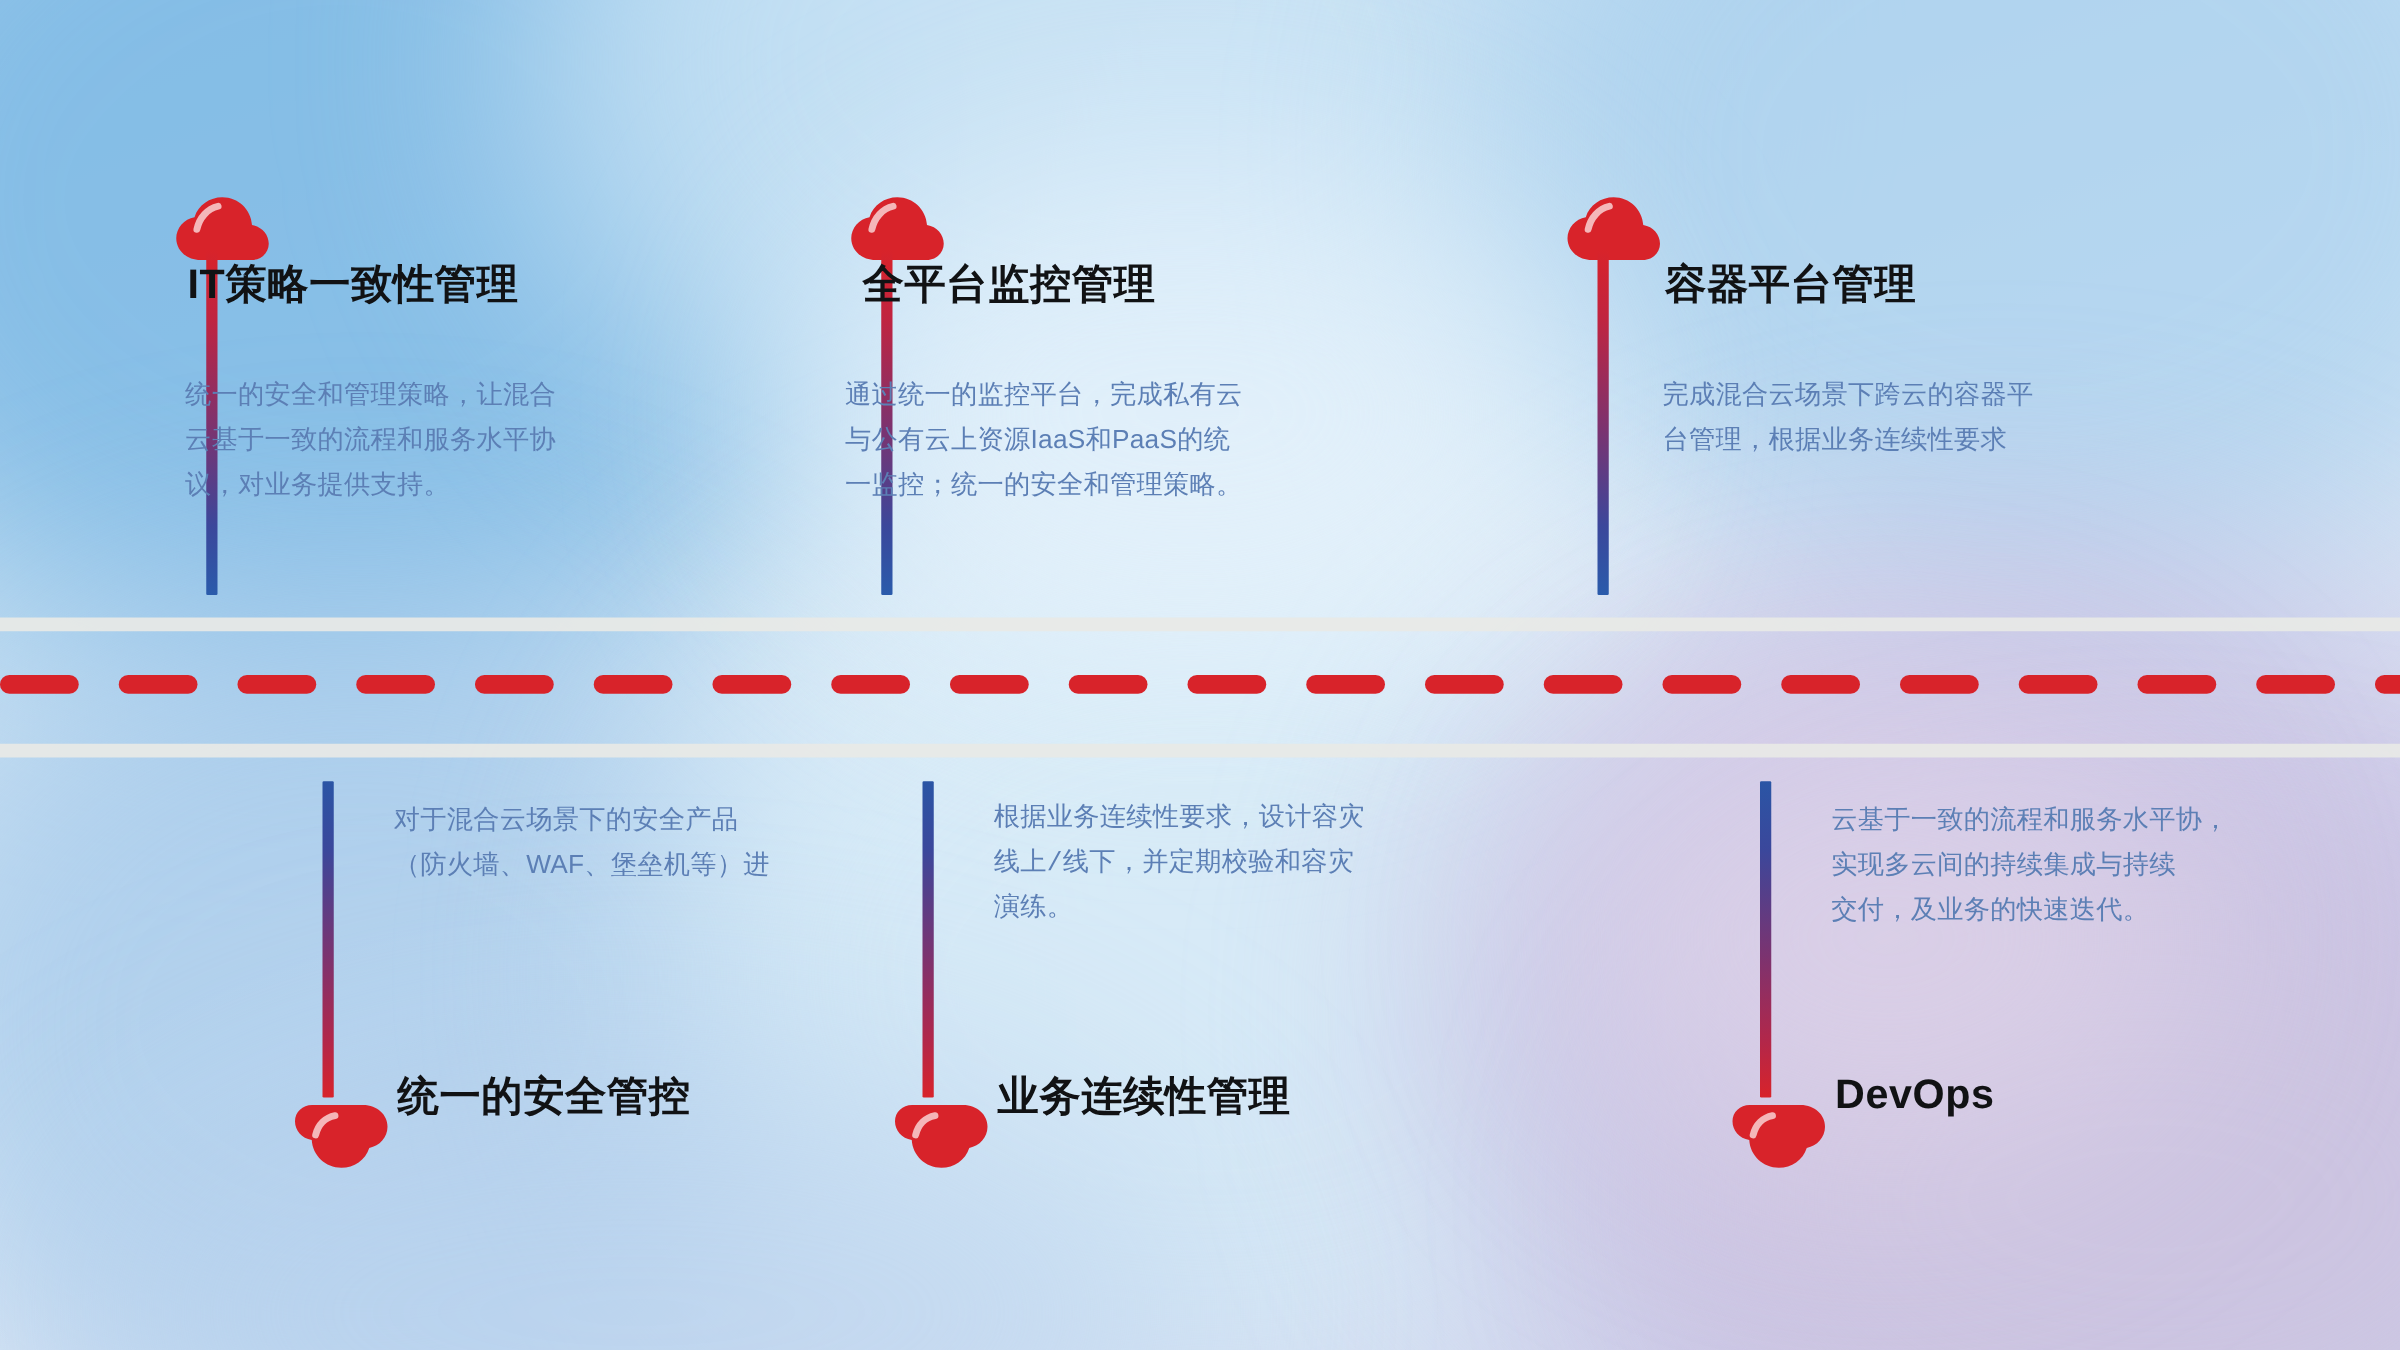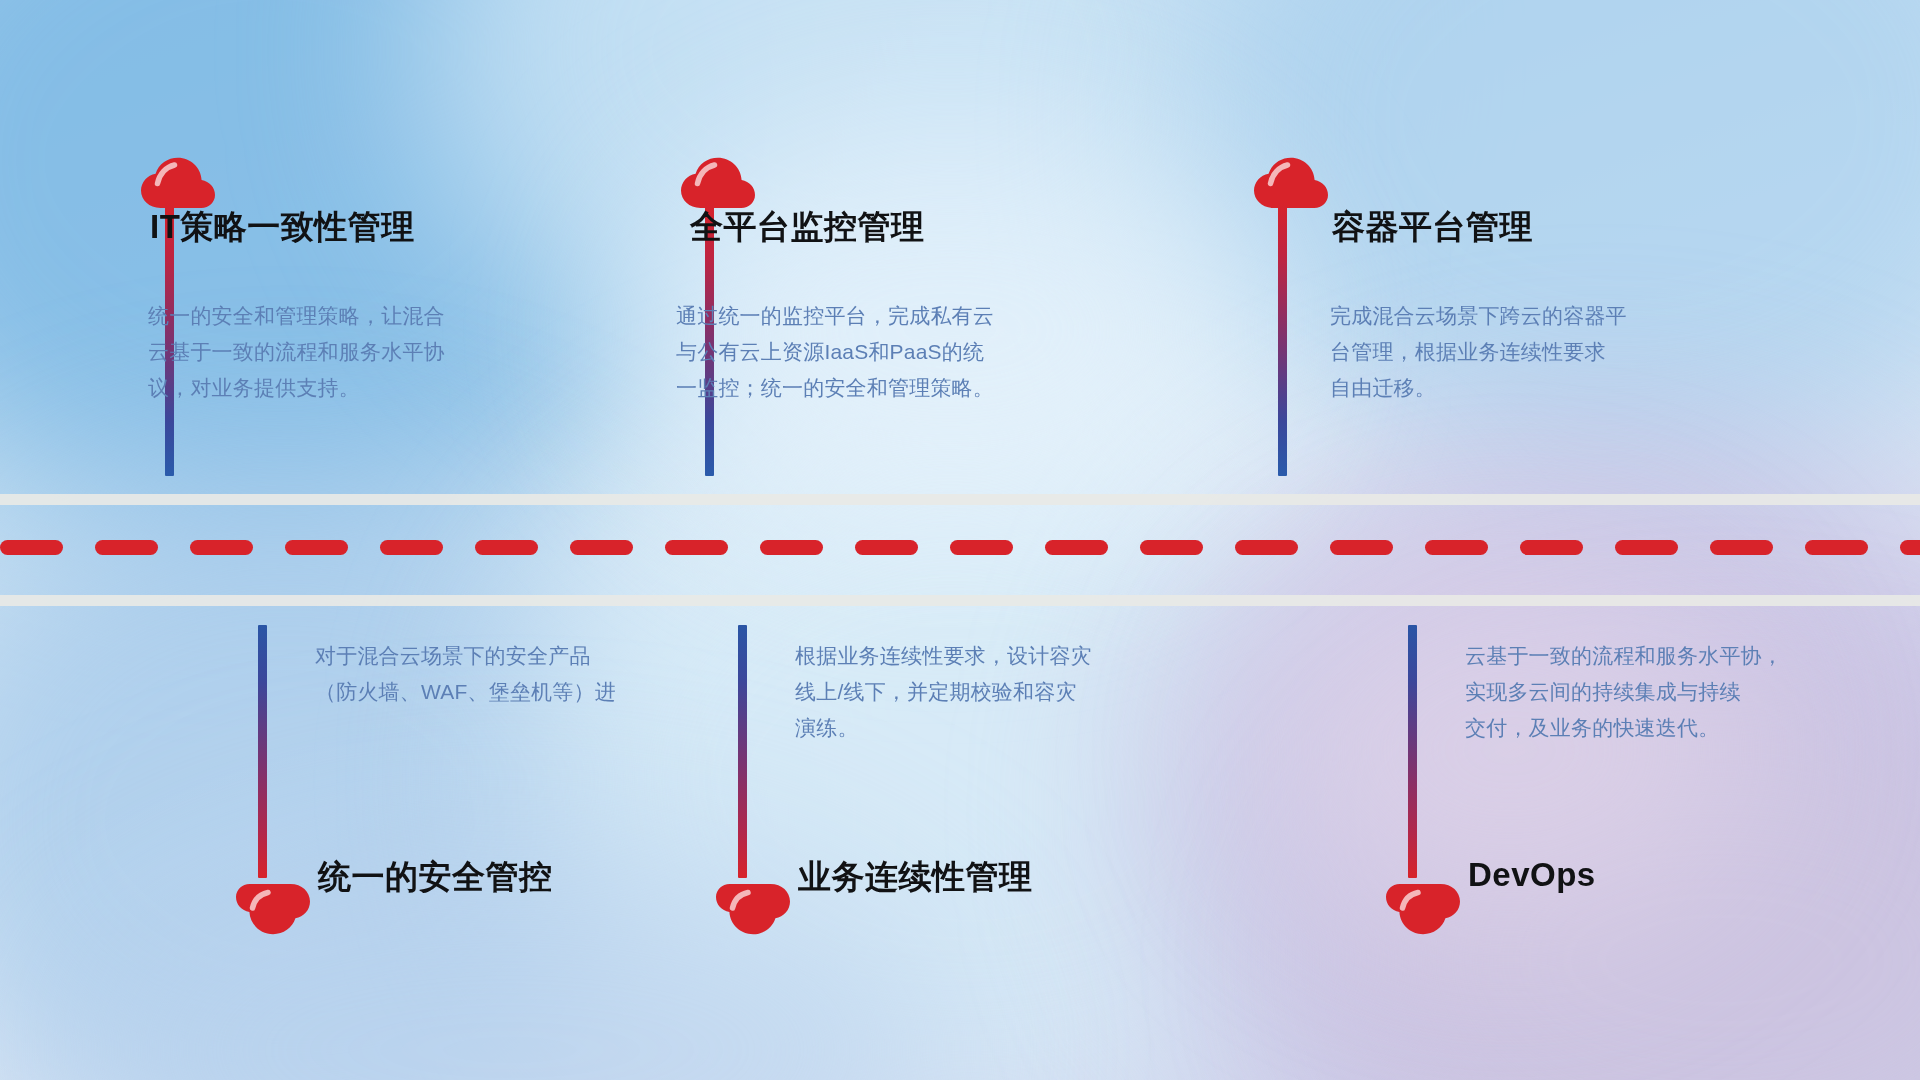--- a/index.html
+++ b/index.html
@@ -206,21 +206,20 @@
                  C18.6 7.0 27.8 0.8 37.9 0.8 C50.6 0.8 60.9 10.6 61.6 23.0
                  C69.6 24.4 75 30.6 75 38.0 C75 45.3 68.9 51 61.3 51 Z" fill="#d8232a"></path>
         <path d="M17.5 26.5 C19.5 17.0 26.0 10.0 34.5 8.0" stroke="#f4b7b9" stroke-width="5.5" stroke-linecap="round" fill="none"></path>
       </svg>
     </div>
     <div class="stem down" style="left:38px; top:50px; height:276px;"></div>
     <h2 class="col-title" style="left: 92px; top: 30px; color: rgb(17, 18, 20);">容器平台管理</h2>
     <div class="col-body" style="left: 90px; top: 148px; color: rgb(92, 127, 181);">
       <span>完成混合云场景下跨云的容器平</span>
       <span>台管理，根据业务连续性要求</span>
-      <span>自由迁移。</span>
     </div>
   </div>
 
   <div class="col" style="left:190px; top:625px;">
     <div class="stem up" style="left:68px; top:0px; height:253px;"></div>
     <div class="col-body" style="left: 125px; top: 13px; color: rgb(92, 127, 181);">
       <span>对于混合云场景下的安全产品</span>
       <span>（防火墙、WAF、堡垒机等）进</span>
     </div>
     <h2 class="col-title" style="left: 128px; top: 205px; color: rgb(17, 18, 20);">统一的安全管控</h2>
@@ -231,21 +230,21 @@
                    C18.6 7.0 27.8 0.8 37.9 0.8 C50.6 0.8 60.9 10.6 61.6 23.0
                    C69.6 24.4 75 30.6 75 38.0 C75 45.3 68.9 51 61.3 51 Z" fill="#d8232a"></path>
         </g>
         <path d="M17.5 25.0 C19.5 16.5 25.5 11.0 33.0 9.5" stroke="#f4b7b9" stroke-width="5.5" stroke-linecap="round" fill="none"></path>
       </svg>
     </div>
   </div>
 
   <div class="col" style="left:660px; top:625px;">
     <div class="stem up" style="left:78px; top:0px; height:253px;"></div>
-    <div class="col-body" style="left: 135px; top: 13px; color: rgb(92, 127, 181);">
+    <div class="col-body" style="left: 135px; top: 13px; color: rgb(92, 127, 181); font-family: Liberation Mono, monospace;">
       <span>根据业务连续性要求，设计容灾</span>
       <span>线上/线下，并定期校验和容灾</span>
       <span>演练。</span>
     </div>
     <h2 class="col-title" style="left: 138px; top: 205px; color: rgb(17, 18, 20);">业务连续性管理</h2>
     <div class="cloud-icon" style="left:55px; top:258px;">
       <svg viewBox="0 0 76 52">
         <g transform="translate(76,52) rotate(180)">
           <path d="M20.5 51 C9.2 51 1 43.2 1 33.6 C1 25.2 7.3 18.2 15.6 16.7
                    C18.6 7.0 27.8 0.8 37.9 0.8 C50.6 0.8 60.9 10.6 61.6 23.0

